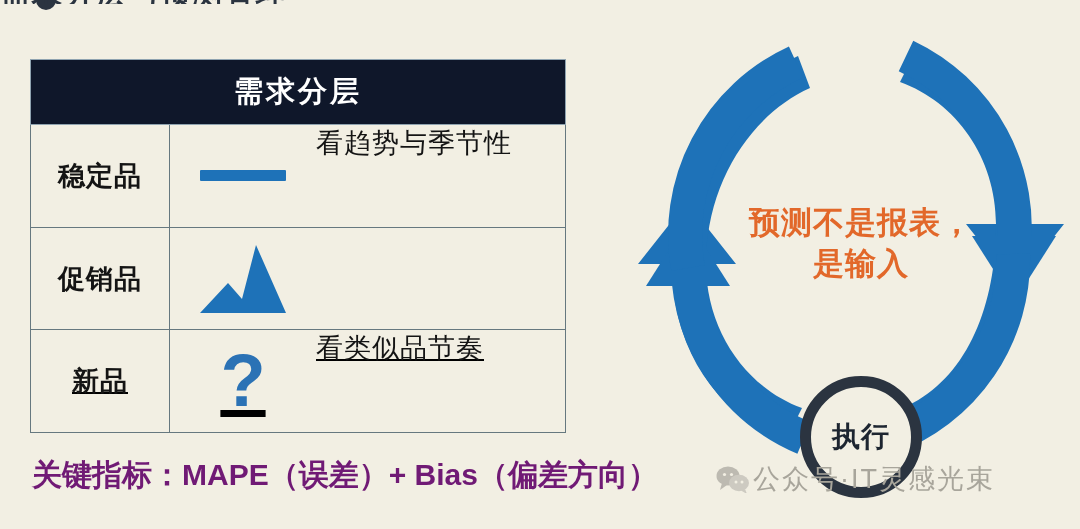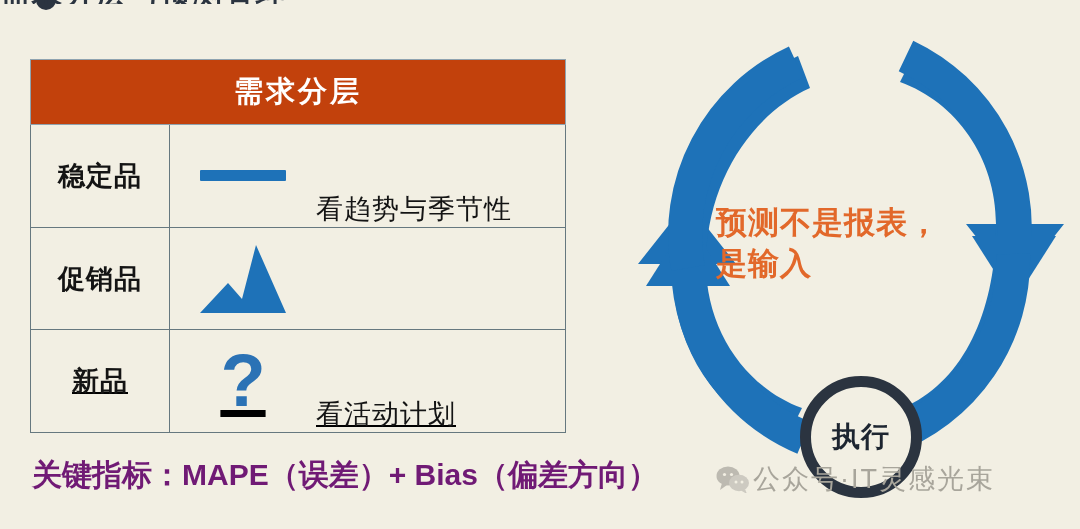--- a/index.html
+++ b/index.html
@@ -43,21 +43,21 @@
   
   .table-wrap {
     position: absolute;
     left: 30px;
     top: 59px;
     width: 536px;
     height: 374px;
   }
   .tbl-header {
     height: 66px;
-    background: #c2410c;
+    background: #0f172a;
     border: 1px solid #8fa3b0;
     box-sizing: border-box;
     display: flex;
     align-items: center;
     justify-content: center;
   }
   .tbl-header-label {
     color: #ffffff;
     font-size: 29px;
     font-weight: bold;
@@ -88,21 +88,21 @@
     align-items: center;
     justify-content: center;
     font-size: 27px;
     font-weight: bold;
     color: #141414;
     letter-spacing: 1px;
   }
   .cell-rest {
     flex: 1 1 auto;
     display: flex;
-    align-items: flex-end;
+    align-items: flex-start;
   }
   .cell-icon {
     flex: 0 0 146px;
     height: 100%;
     position: relative;
     display: flex;
     align-items: center;
     justify-content: center;
   }
   .cell-desc {
@@ -178,21 +178,21 @@
     font-weight: bold;
     color: #1d2530;
     letter-spacing: 1px;
   }
 
   .center-text {
     position: absolute;
     left: 716px;
     top: 203px;
     width: 290px;
-    text-align: left;
+    text-align: center;
     color: #e2682a;
     font-size: 31px;
     font-weight: bold;
     line-height: 1.32;
     letter-spacing: 1px;
   }
 
   
   .watermark {
     position: absolute;
@@ -244,21 +244,21 @@
           </div>
         </div>
       </div>
 
       <div class="tbl-row">
         <div class="cell-name">新品</div>
         <div class="cell-rest">
           <div class="cell-icon">
             <span class="icon-question">?</span>
           </div>
-          <div class="cell-desc">看活动计划</div>
+          <div class="cell-desc">看类似品节奏</div>
         </div>
       </div>
 
     </div>
   </div>
 
   <div class="caption">关键指标：MAPE（误差）+ Bias（偏差方向）</div>
 
   <div class="cycle">
     <svg width="460" height="520" viewBox="0 0 460 520">

